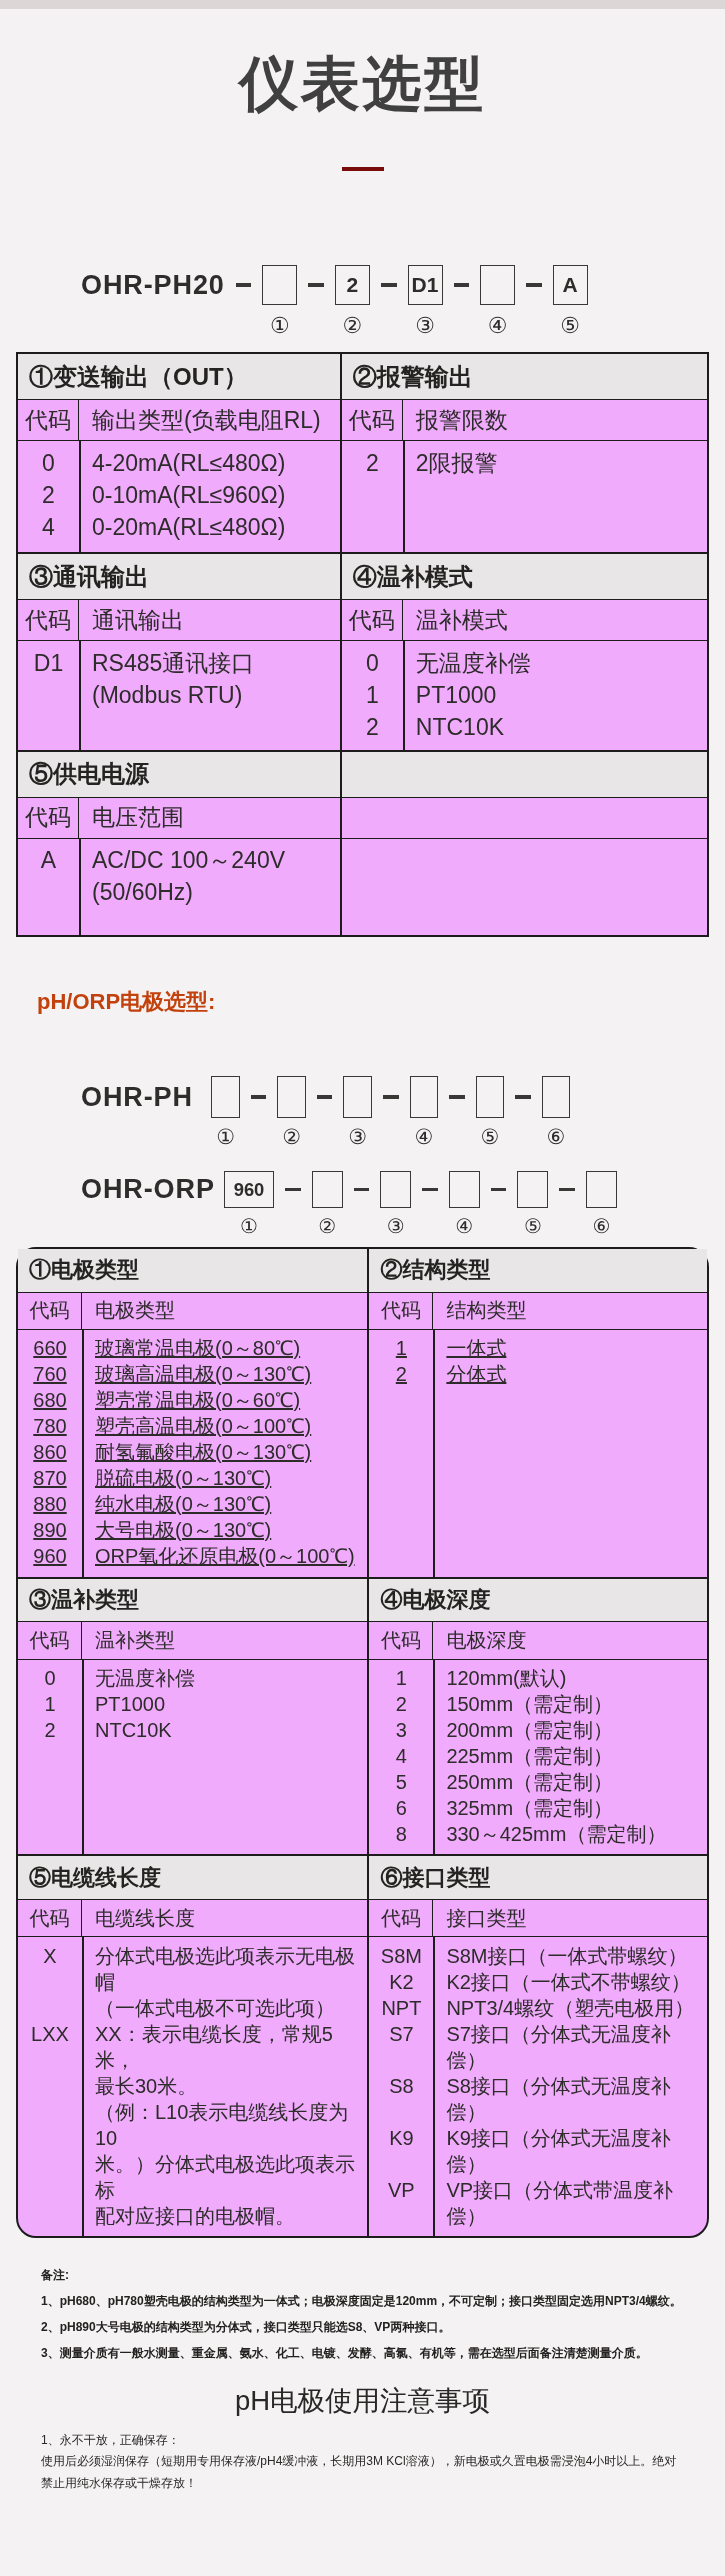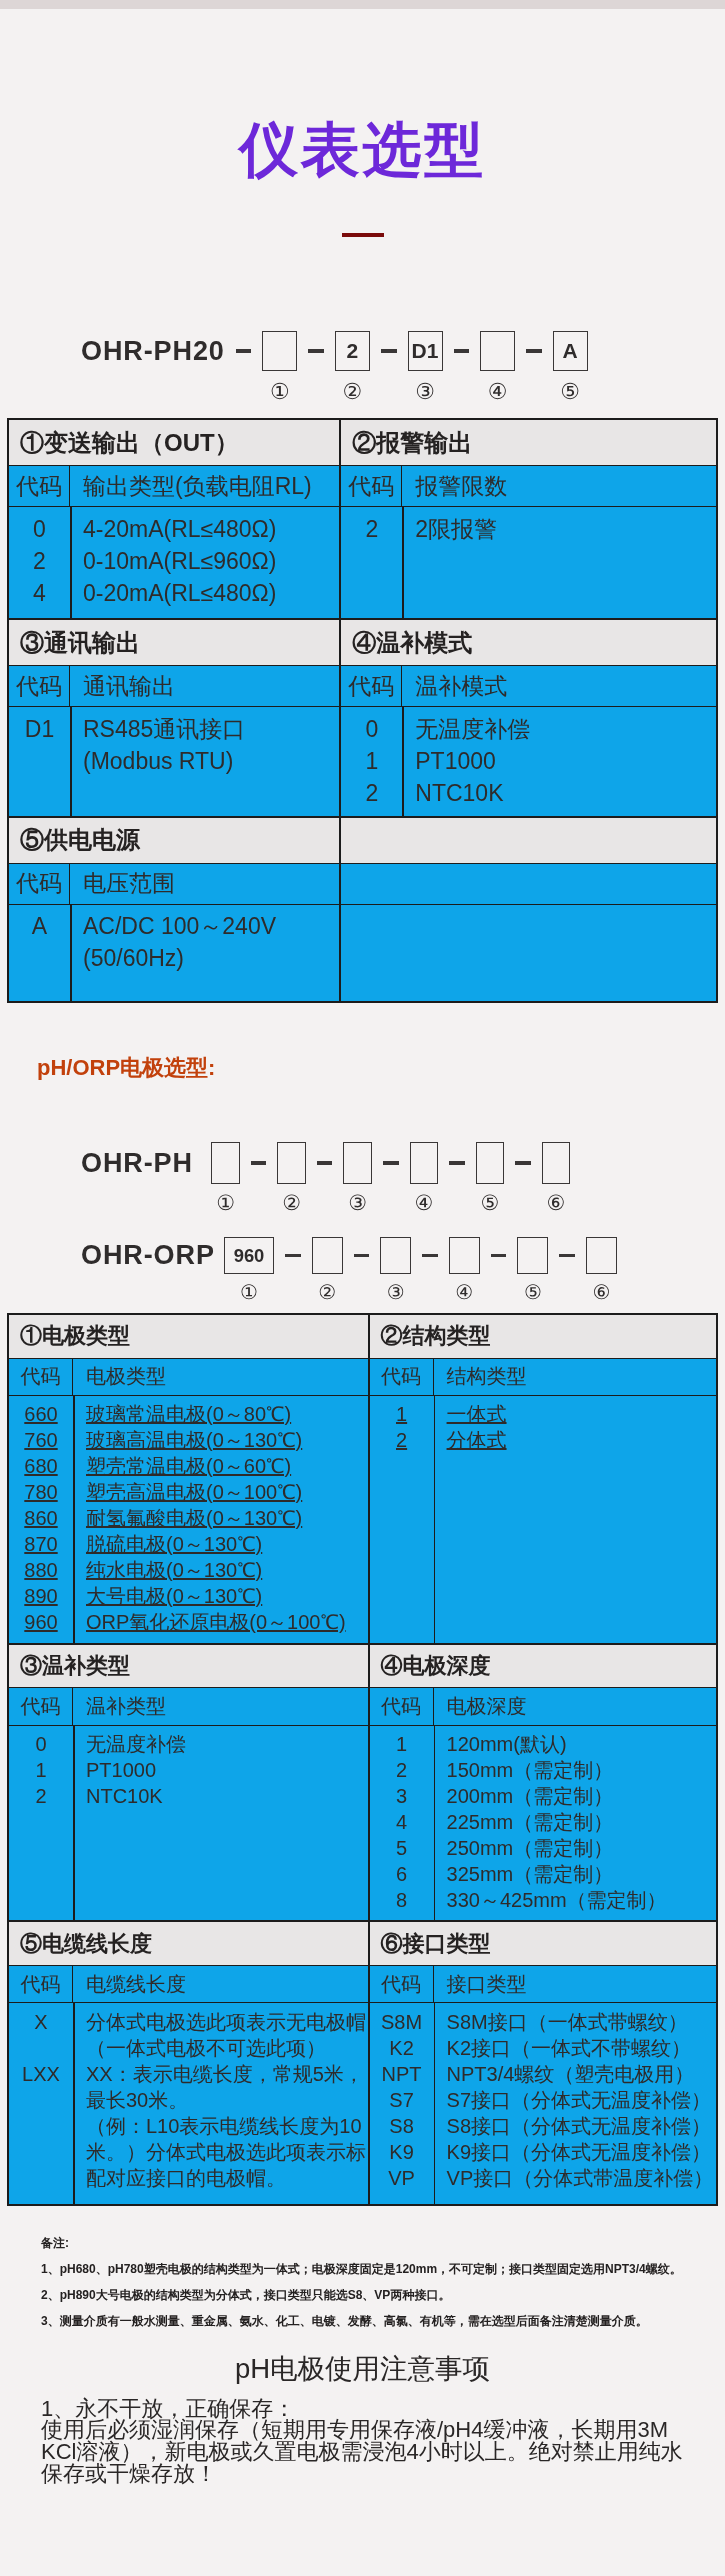--- a/index.html
+++ b/index.html
@@ -5,22 +5,22 @@
   * { margin:0; padding:0; box-sizing:border-box; }
   html,body { background:#f4f2f2; }
   body {
     width:725px; height:2576px; overflow:hidden; position:relative;
     font-family:"Liberation Sans", sans-serif;
     color:#2e2b2b;
   }
   .top-strip { height:9.2px; background:#ddd6d6; }
 
   .main-title {
-    margin-top:102px; text-align:center;
-    font-size:59px; font-weight:900; letter-spacing:2.8px; color:#6d28d9;
+    margin-top:36px; text-align:center;
+    font-size:59px; font-weight:900; letter-spacing:2.8px; color:#404040;
   }
   .title-underline { width:42px; height:3.7px; background:#7a0b0b; margin:42px auto 0; }
 
   
   .mline { display:flex; align-items:flex-start; margin-left:81px; }
   .mprefix { font-size:27px; font-weight:700; letter-spacing:0.9px; color:#2f2c2c; white-space:nowrap; }
   .munit { display:flex; flex-direction:column; align-items:center; margin-left:11px; }
   .mbox {
     border:1.8px solid #3a3737; display:flex; align-items:center; justify-content:center;
     font-weight:700; color:#2f2c2c; background:transparent;
@@ -43,21 +43,21 @@
 
   .mline.orp { margin-top:22px; }
   .mline.orp .mprefix { line-height:37px; }
   .mline.orp .mbox { width:31px; height:37px; font-size:18.4px; }
   .mline.orp .munit.wide .mbox { width:50px; }
   .mline.orp .mmark { font-size:20px; margin-top:5.5px; }
   .mline.orp .mdash { margin-top:16.5px; }
   .mline.orp .munit.wide { margin-left:9.2px; }
 
   
-  .otable { margin:0 7px; border:2.8px solid #1c1c1c; background:#0ea5e9; }
+  .otable { margin:0 16px; border:2.8px solid #1c1c1c; background:#f0abfc; }
   .band { display:flex; border-top:1.8px solid #1c1c1c; align-items:stretch; }
   .band.first { border-top:none; }
   .band.sect-start { border-top:2.8px solid #1c1c1c; }
   .half { display:flex; min-width:0; position:relative; }
   .half.left { border-right:2.8px solid #1c1c1c; }
   .t1 .half.left { flex:0 0 47%; }
   .t2 .half.left { flex:0 0 51%; }
   .half.right { flex:1 1 0; }
 
   .title-band { background:#e8e6e6; }
@@ -87,21 +87,21 @@
   .t1 .entry { font-size:23px; line-height:32px; }
   .t2 .entry { font-size:20px; line-height:26px; }
   .db-t1-0 { min-height:112px; } .db-t1-1 { min-height:103px; } .db-t1-2 { min-height:97px; }
   .db-t2-0 { min-height:246px;text-decoration:underline; } .db-t2-1 { min-height:185px; } .db-t2-2 { min-height:202px; }
 
   .sub-heading { margin:50px 0 0 37px; font-size:22px; font-weight:700; color:#c2410c; }
 
   .remarks { margin:24px 41px 0; font-size:12px; font-weight:700; line-height:26px; color:#242121; }
 
   .notes-title { margin-top:16.5px; text-align:center; font-size:27.5px; font-weight:500; color:#2a2727; }
-  .notes { margin:11px 41px 0; font-size:22px; line-height:21.6px; color:#2a2727; }
+  .notes { margin:11px 41px 0; font-size:12px; line-height:21.6px; color:#2a2727; }
 </style>
 </head>
 <body>
 
 <div class="top-strip"></div>
 
 <h1 class="main-title">仪表选型</h1>
 <div class="title-underline"></div>
 
 <div class="mline ph20">
@@ -332,21 +332,21 @@
     <div class="mbox"></div>
     <div class="mmark">⑤</div>
   </div>
   <div class="mdash"></div>
   <div class="munit">
     <div class="mbox"></div>
     <div class="mmark">⑥</div>
   </div>
 </div>
 
-<div class="otable t2" style="margin-top:9.2px;">
+<div class="otable t2" style="margin-top:9.2px;border-radius:20px;">
 
   <div class="band title-band first">
     <div class="half left">
         <span>①电极类型</span>
       </div>
     <div class="half right">
         <span>②结构类型</span>
       </div>
   </div>
   <div class="band sub-band">

